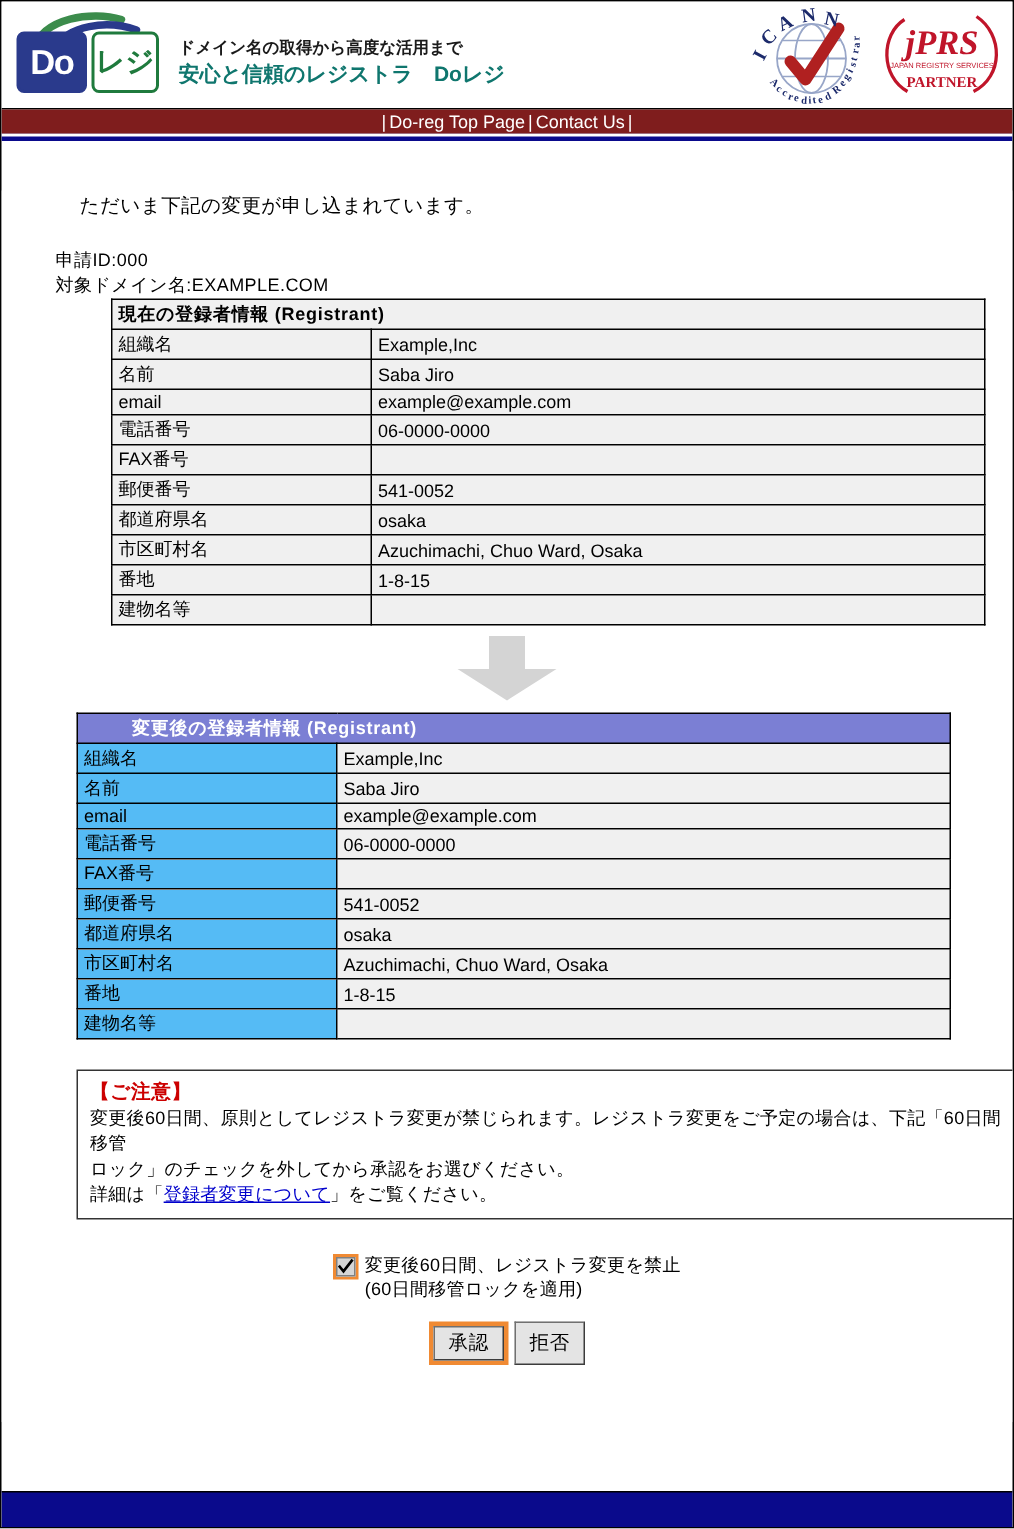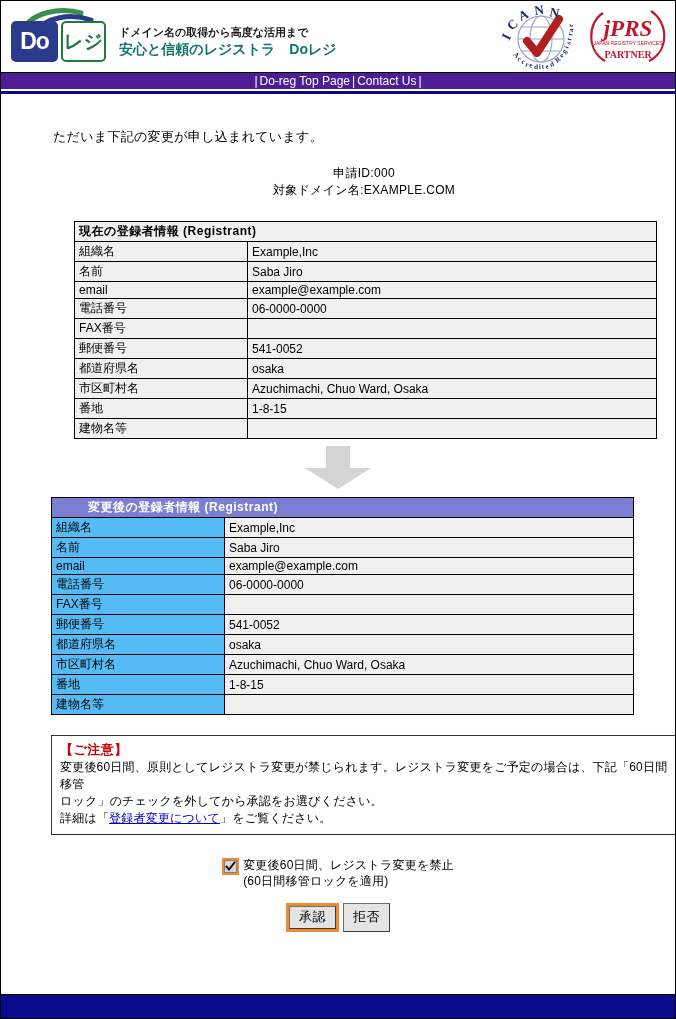--- a/index.html
+++ b/index.html
@@ -107,21 +107,21 @@
     display: flex;
     align-items: flex-start;
     gap: 4px;
   }
   .icann-logo { width: 88px; height: 68px; position: relative; }
   .jprs-logo  { width: 78px; height: 66px; position: relative; }
 
   
   .navbar {
     height: 16px;
-    background: #4c1d95;
+    background: #7f1d1d;
     color: #ffffff;
     text-align: center;
     position: relative;
   }
   .navbar .navinner {
     font-size: 12px;
     line-height: 16px;
     white-space: nowrap;
     color: #ffffff;
   }
@@ -141,25 +141,24 @@
     padding: 0 0 0 0;
     background: #ffffff;
   }
   .intro {
     margin: 33px 0 0 52px;
     font-size: 13px;
     line-height: 19px;
     letter-spacing: 0.3px;
   }
   .ids {
-    margin: 19px 0 0 52px;
+    margin: 19px 0 0 36px;
     font-size: 12px;
     line-height: 17px;
     letter-spacing: 0.3px;
-    text-align: center;
   }
 
   
   .tbl-wrap { margin: 0 0 0 50px; width: 583px; }
   table.info {
     border-collapse: collapse;
     width: 583px;
     table-layout: fixed;
     border: 1px solid #000000;
   }
@@ -388,21 +387,21 @@
 
   <div class="content">
 
     <div class="intro">ただいま下記の変更が申し込まれています。</div>
 
     <div class="ids">
       <div><span>申請ID:</span><span>000</span></div>
       <div><span>対象ドメイン名:</span><span>EXAMPLE.COM</span></div>
     </div>
 
-    <div class="tbl-wrap" style="margin-top:22px;padding-left:23px;">
+    <div class="tbl-wrap" style="padding-left:23px;">
       <table class="info">
         <colgroup>
             <col class="col-label">
             <col>
           </colgroup>
         <tbody id="current-tbody">
           <tr>
             <td class="caption-cur" colspan="2">現在の登録者情報 (Registrant)</td>
           </tr>
         <tr>

